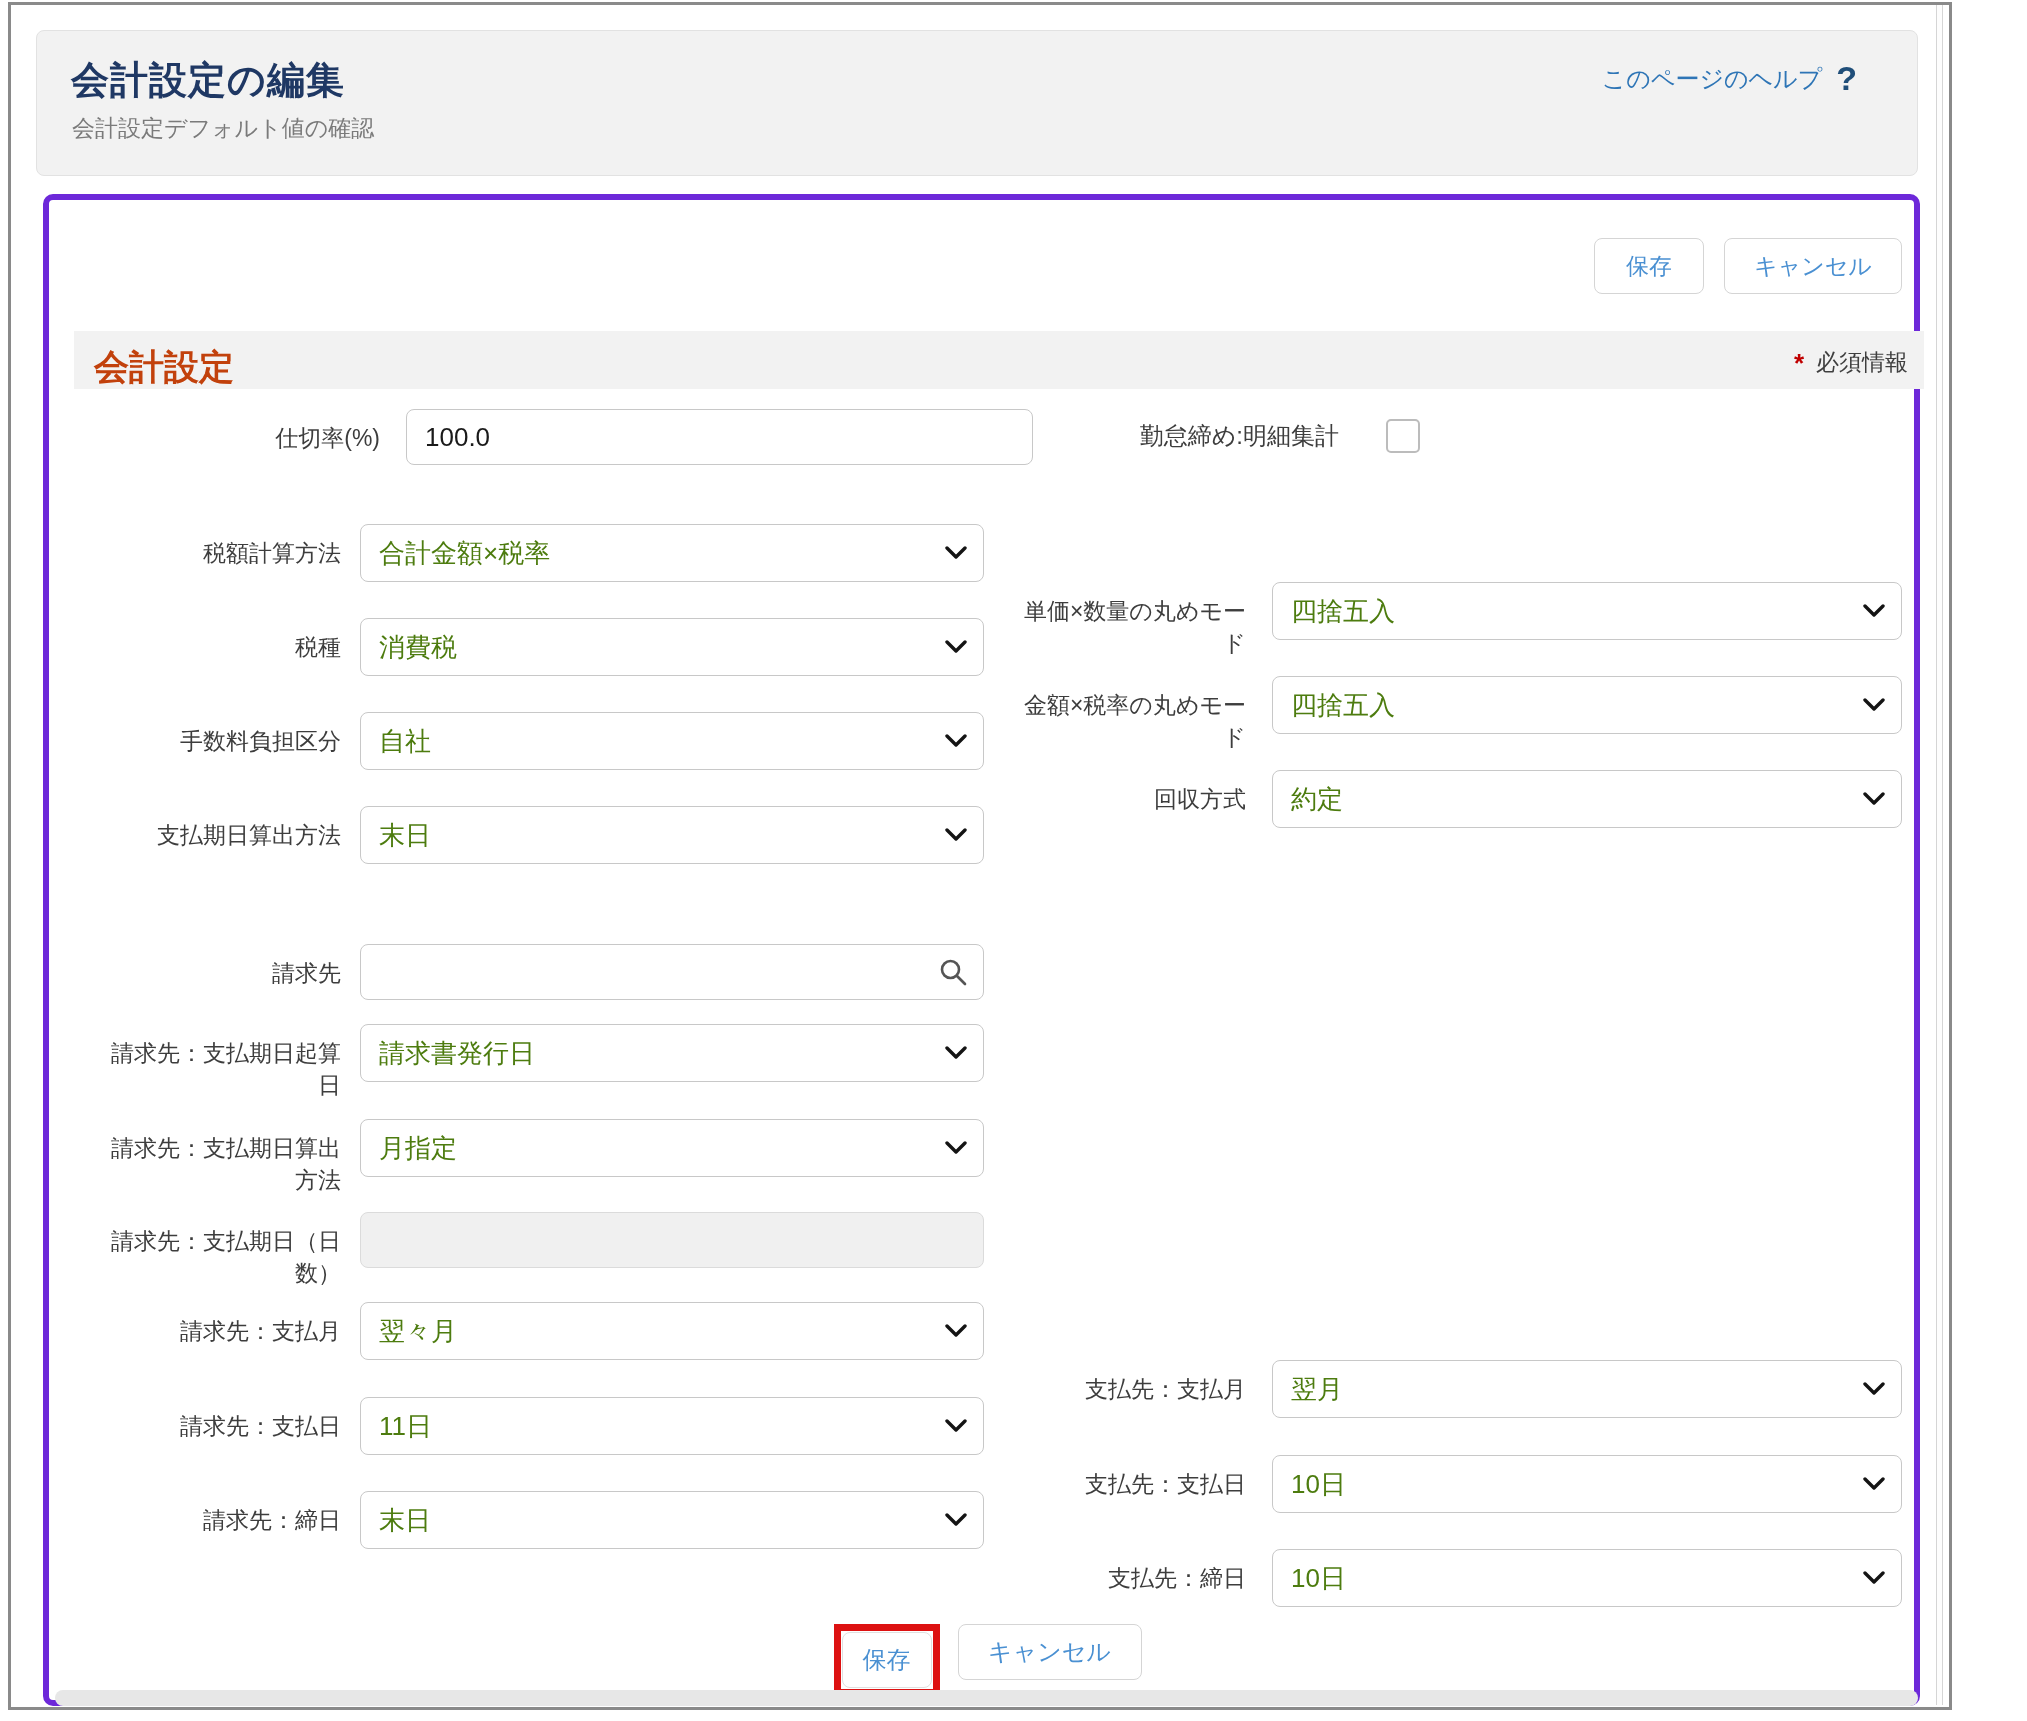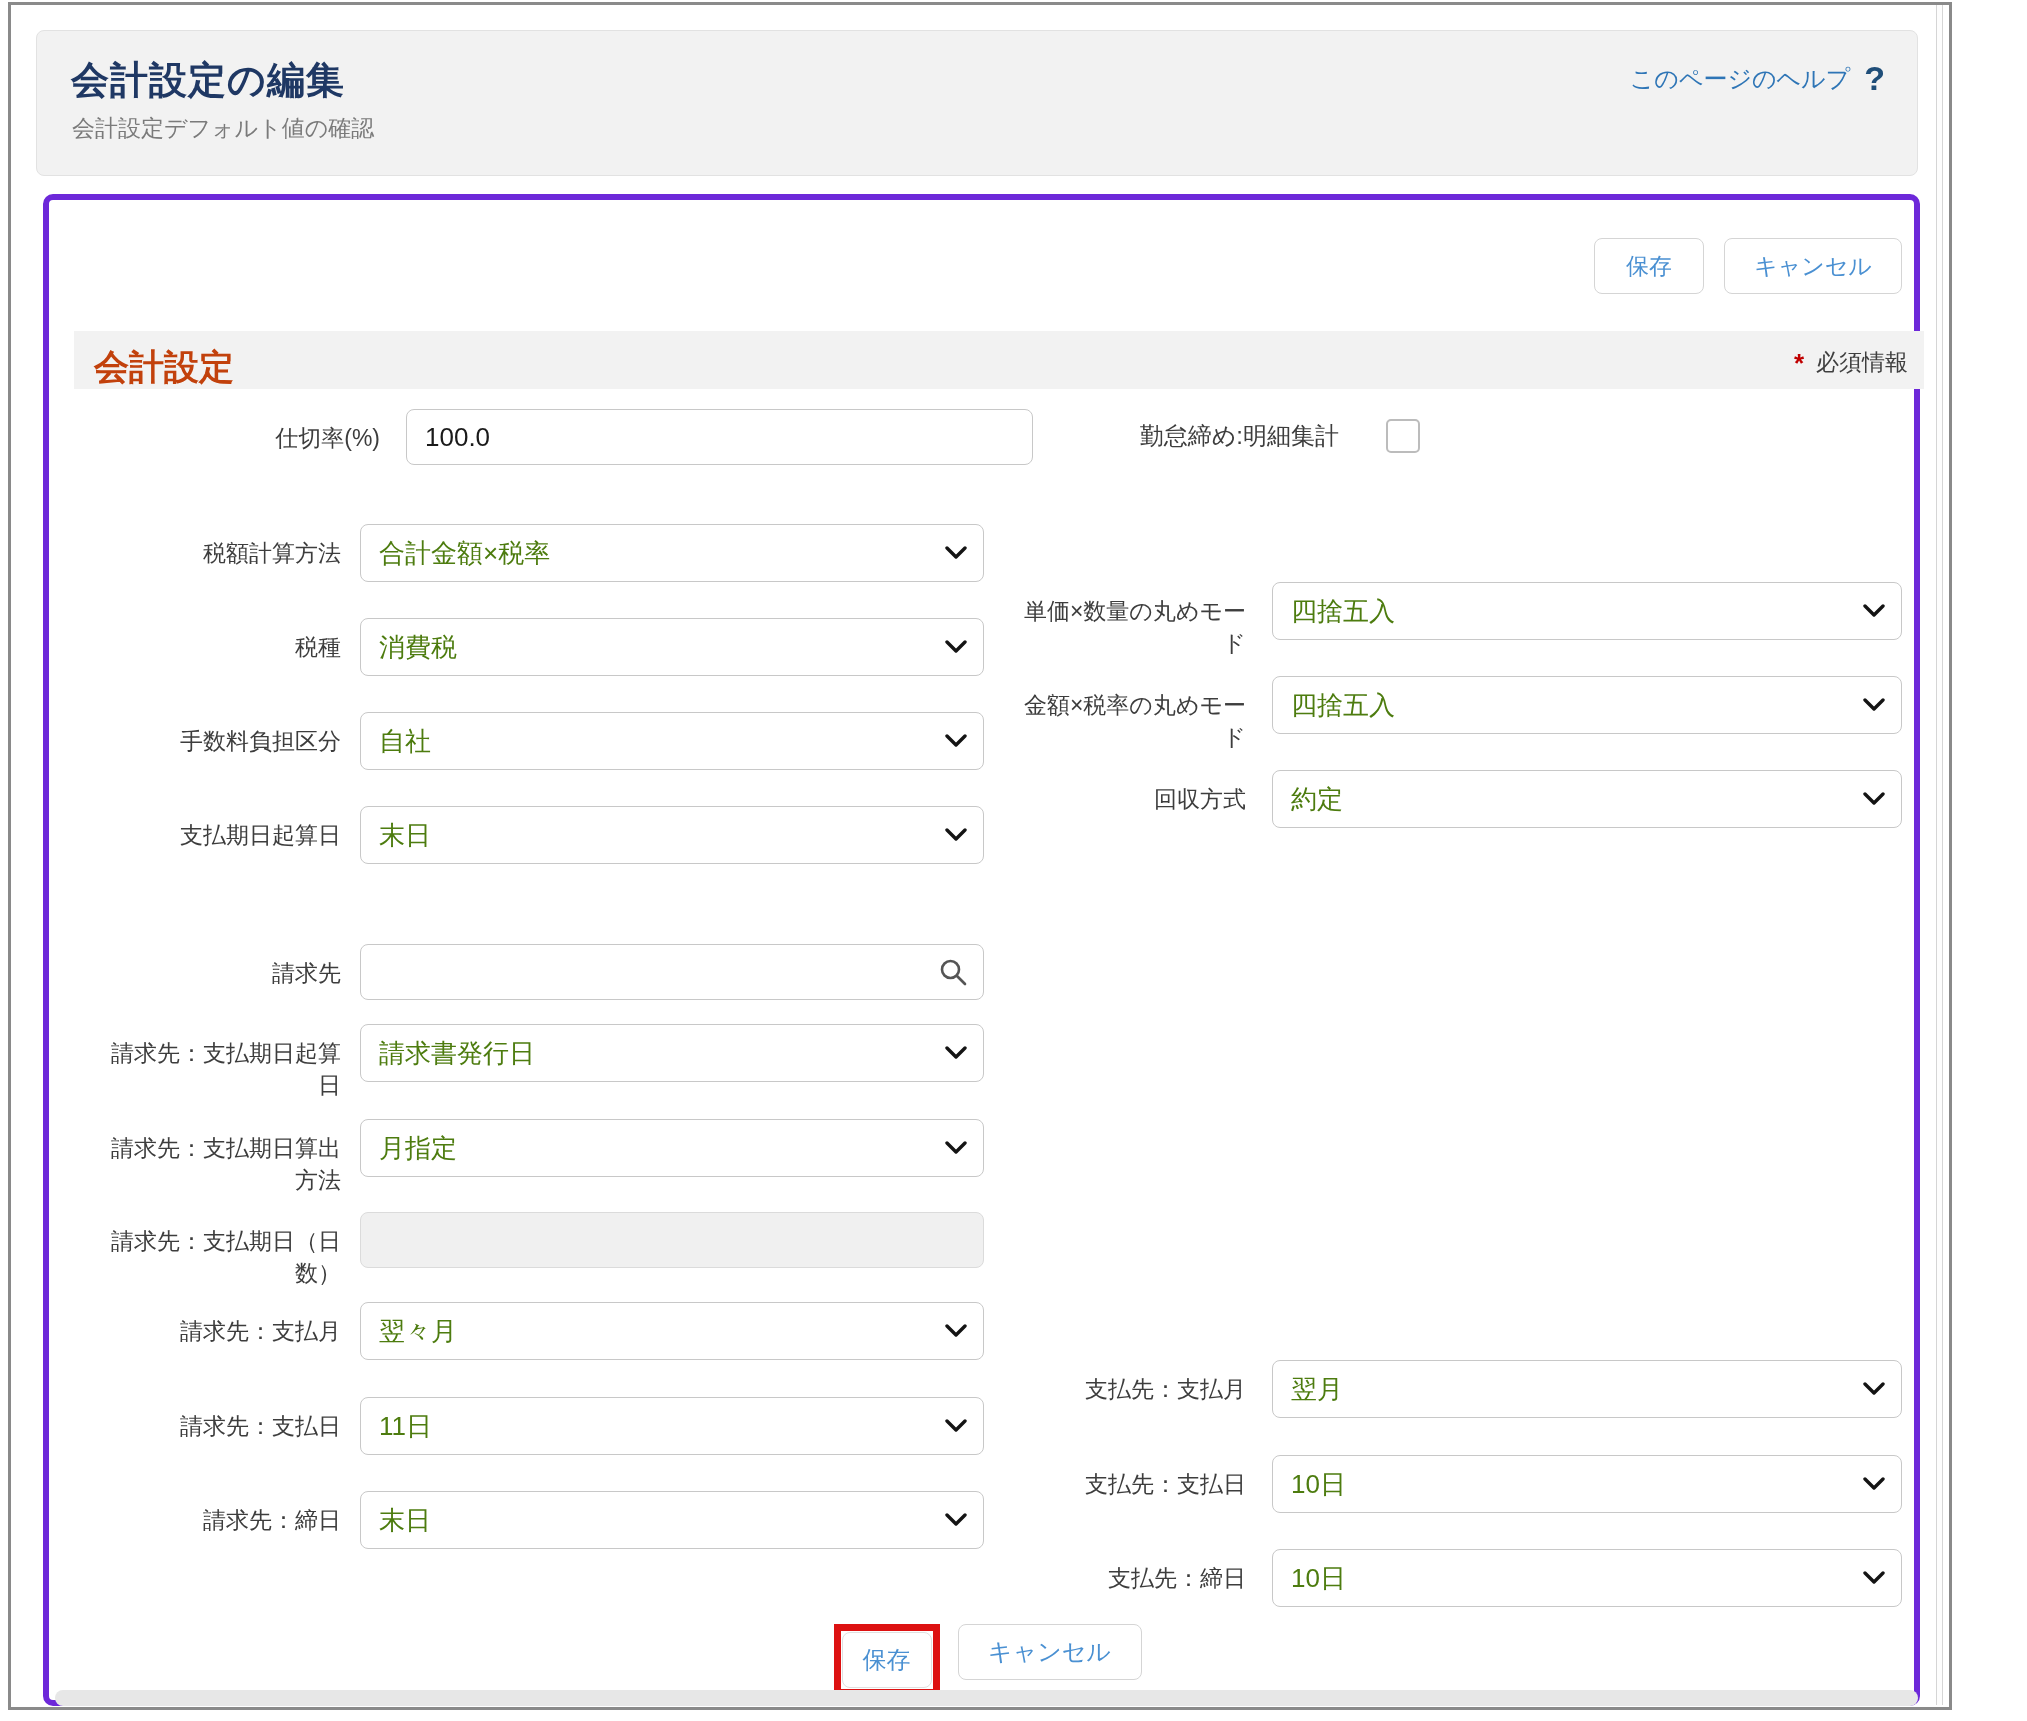--- a/index.html
+++ b/index.html
@@ -12,21 +12,21 @@
                border:3px solid #8a8a8a; background:#fff; }
   .v-scroll { position:absolute; left:1936px; top:5px; width:7px; height:1700px;
               border-left:1px solid #d5d5d5; border-right:1px solid #d5d5d5; background:#fdfdfd; }
 
   
   .header-panel { position:absolute; left:36px; top:30px; width:1882px; height:146px;
                   background:#f2f2f2; border:1px solid #e2e2e2; border-radius:8px; }
   .page-title { position:absolute; left:34px; top:24px; font-size:38px; font-weight:bold;
                 color:#1f3864; letter-spacing:1px; }
   .page-subtitle { position:absolute; left:35px; top:82px; font-size:23px; color:#7a7a7a; }
-  .help-link { position:absolute; right:32px; top:28px; display:flex; align-items:center; gap:14px; }
+  .help-link { position:absolute; right:60px; top:28px; display:flex; align-items:center; gap:14px; }
   .help-text { font-size:24px; color:#2e75b6; cursor:pointer; }
   .help-q { font-size:34px; font-weight:bold; color:#1f4e79; cursor:pointer; }
 
   
   .form-panel { position:absolute; left:43px; top:194px; width:1877px; height:1512px;
                 background:#fff; border:6px solid #6d28d9; border-radius:10px; }
 
   .btn { display:inline-flex; align-items:center; justify-content:center; background:#fff;
          border:1px solid #d5d5d5; border-radius:8px; color:#4a90d2; font-size:23px;
          cursor:pointer; height:56px; }
@@ -172,21 +172,21 @@
         <span class="sel-val">約定</span>
         <span class="chev">
           <svg width="22" height="14" viewBox="0 0 22 14">
               <path d="M2 2 L11 11 L20 2" fill="none" stroke="#141414" stroke-width="3.4" stroke-linecap="round" stroke-linejoin="round"></path>
             </svg>
         </span>
       </div>
     </div>
 
     <div class="frow" style="top:606px">
-      <div class="lbl l-lbl">支払期日起算日</div>
+      <div class="lbl l-lbl">支払期日算出方法</div>
       <div class="sel l-field">
         <span class="sel-val">末日</span>
         <span class="chev">
           <svg width="22" height="14" viewBox="0 0 22 14">
               <path d="M2 2 L11 11 L20 2" fill="none" stroke="#141414" stroke-width="3.4" stroke-linecap="round" stroke-linejoin="round"></path>
             </svg>
         </span>
       </div>
     </div>
 

